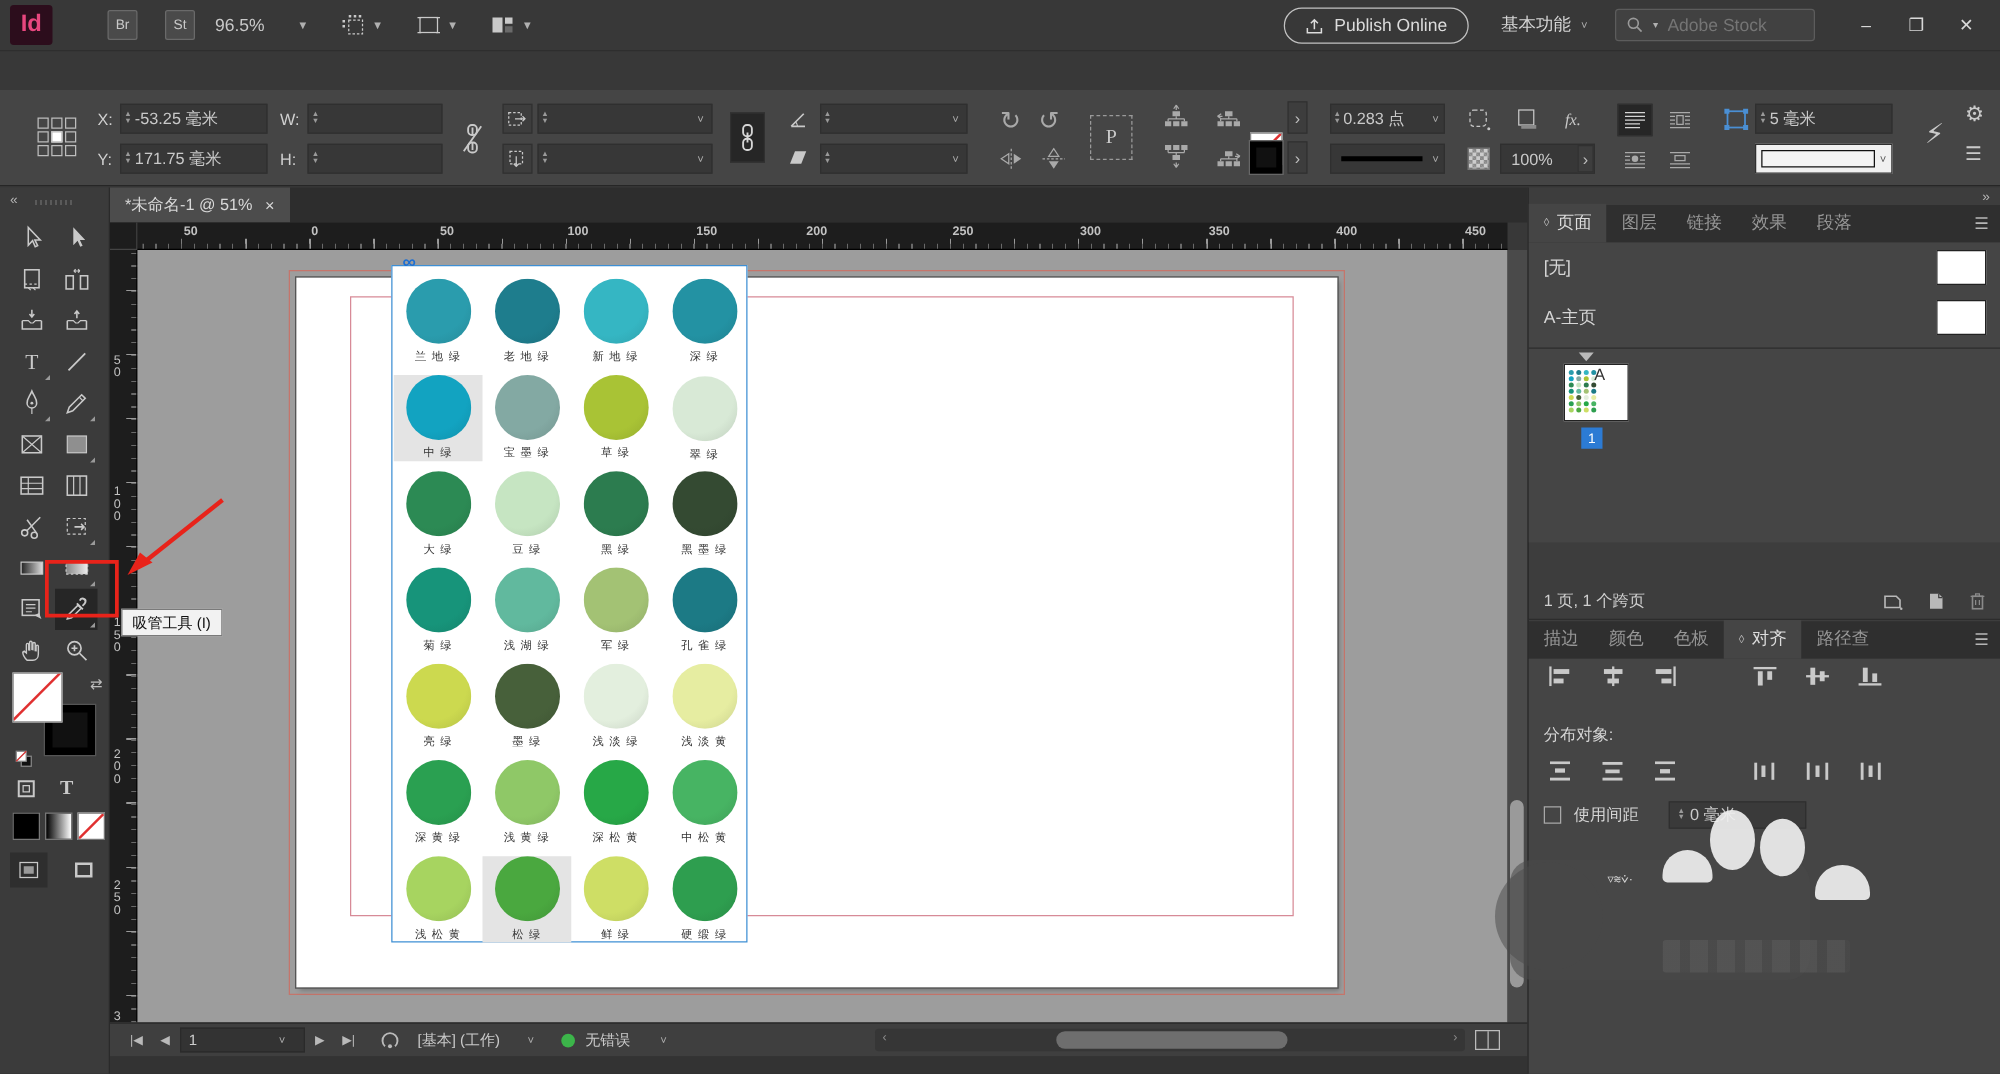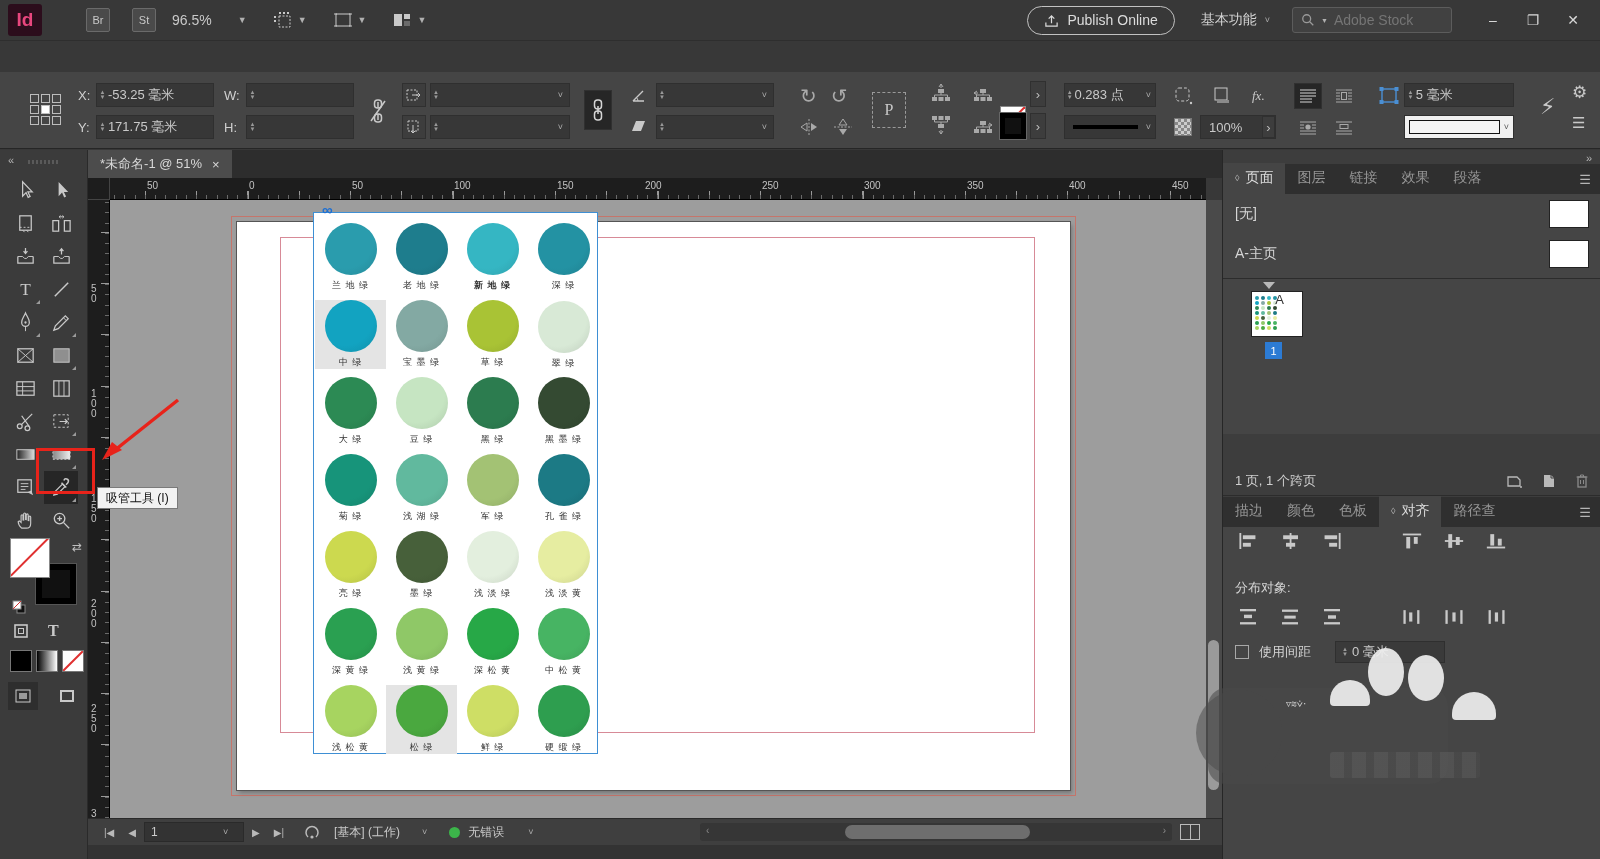--- a/index.html
+++ b/index.html
@@ -66,21 +66,21 @@
   .viewbtn { width:30px; height:28px; background:#2e2e2e; display:flex; align-items:center; justify-content:center; }
 
   
   .tabbar { position:absolute; left:88px; top:150px; width:1134px; height:28px; background:#2d2d2d; display:flex; }
   .doctab { background:#4c4c4c; color:#d8d8d8; font-size:13px; display:flex; align-items:center; gap:10px; padding:0 12px; }
   .ruler-corner { position:absolute; left:88px; top:178px; width:22px; height:22px; background:#1d1d1d; border-right:1px solid #444; border-bottom:1px solid #444; }
   .ruler-h { position:absolute; left:110px; top:178px; width:1096px; height:22px; background:#1d1d1d; border-bottom:1px solid #000;
     background-image:
       repeating-linear-gradient(90deg,#6a6a6a 0 1px,transparent 1px 10.25px),
       repeating-linear-gradient(90deg,#9a9a9a 0 1px,transparent 1px 51.25px);
-    background-size:100% 5px,100% 9px; background-repeat:no-repeat; background-position:4px 17px,35px 13px; }
+    background-size:100% 5px,100% 9px; background-repeat:no-repeat; background-position:4px 17px,35px 13px;font-weight:bold; }
   .ruler-h span { position:absolute; top:2px; font-size:10px; color:#c2c2c2; }
   .ruler-v { position:absolute; left:88px; top:200px; width:22px; height:618px; background:#1d1d1d; border-right:1px solid #000;
     background-image:
       repeating-linear-gradient(180deg,#6a6a6a 0 1px,transparent 1px 10.25px),
       repeating-linear-gradient(180deg,#9a9a9a 0 1px,transparent 1px 51.25px);
     background-size:5px 100%,9px 100%; background-repeat:no-repeat; background-position:17px 2px,13px 32px; }
   .ruler-v span { position:absolute; left:3px; font-size:10px; color:#c2c2c2; line-height:10px; white-space:pre-line; }
   .canvas { position:absolute; left:110px; top:200px; width:1096px; height:618px; background:#9d9d9d; overflow:hidden; }
   .vscroll { position:absolute; left:1206px; top:200px; width:16px; height:618px; background:#4a4a4a; }
   .vscroll .thumb { position:absolute; left:2px; top:440px; width:11px; height:150px; background:#9a9a9a; border-radius:6px; }
@@ -666,21 +666,21 @@
     <div class="imgframe" id="imgframe">
       <div class="linkbadge">∞</div>
     <div class="sw-cell" style="left: 1px; top: 10px;">
           <div class="sw-circle" style="background: radial-gradient(circle at 38% 32%, rgb(42, 156, 173), rgb(42, 156, 173) 60%, rgba(0, 0, 0, 0.12)) rgb(42, 156, 173);"></div>
           <div class="sw-label">兰 地 绿</div>
         </div>
         <div class="sw-cell" style="left: 72px; top: 10px;">
           <div class="sw-circle" style="background: radial-gradient(circle at 38% 32%, rgb(30, 125, 141), rgb(30, 125, 141) 60%, rgba(0, 0, 0, 0.12)) rgb(30, 125, 141);"></div>
           <div class="sw-label">老 地 绿</div>
         </div>
-        <div class="sw-cell" style="left: 143px; top: 10px; font-weight: bold;">
+        <div class="sw-cell" style="left: 143px; top: 10px;">
           <div class="sw-circle" style="background: radial-gradient(circle at 38% 32%, rgb(53, 182, 195), rgb(53, 182, 195) 60%, rgba(0, 0, 0, 0.12)) rgb(53, 182, 195);"></div>
           <div class="sw-label">新 地 绿</div>
         </div>
         <div class="sw-cell" style="left: 214px; top: 10px;">
           <div class="sw-circle" style="background: radial-gradient(circle at 38% 32%, rgb(35, 146, 163), rgb(35, 146, 163) 60%, rgba(0, 0, 0, 0.12)) rgb(35, 146, 163);"></div>
           <div class="sw-label">深  绿</div>
         </div>
         <div class="sw-cell" style="left: 1px; top: 87px; background: rgb(228, 228, 228);">
           <div class="sw-circle" style="background: radial-gradient(circle at 38% 32%, rgb(18, 163, 193), rgb(18, 163, 193) 60%, rgba(0, 0, 0, 0.12)) rgb(18, 163, 193);"></div>
           <div class="sw-label">中  绿</div>

